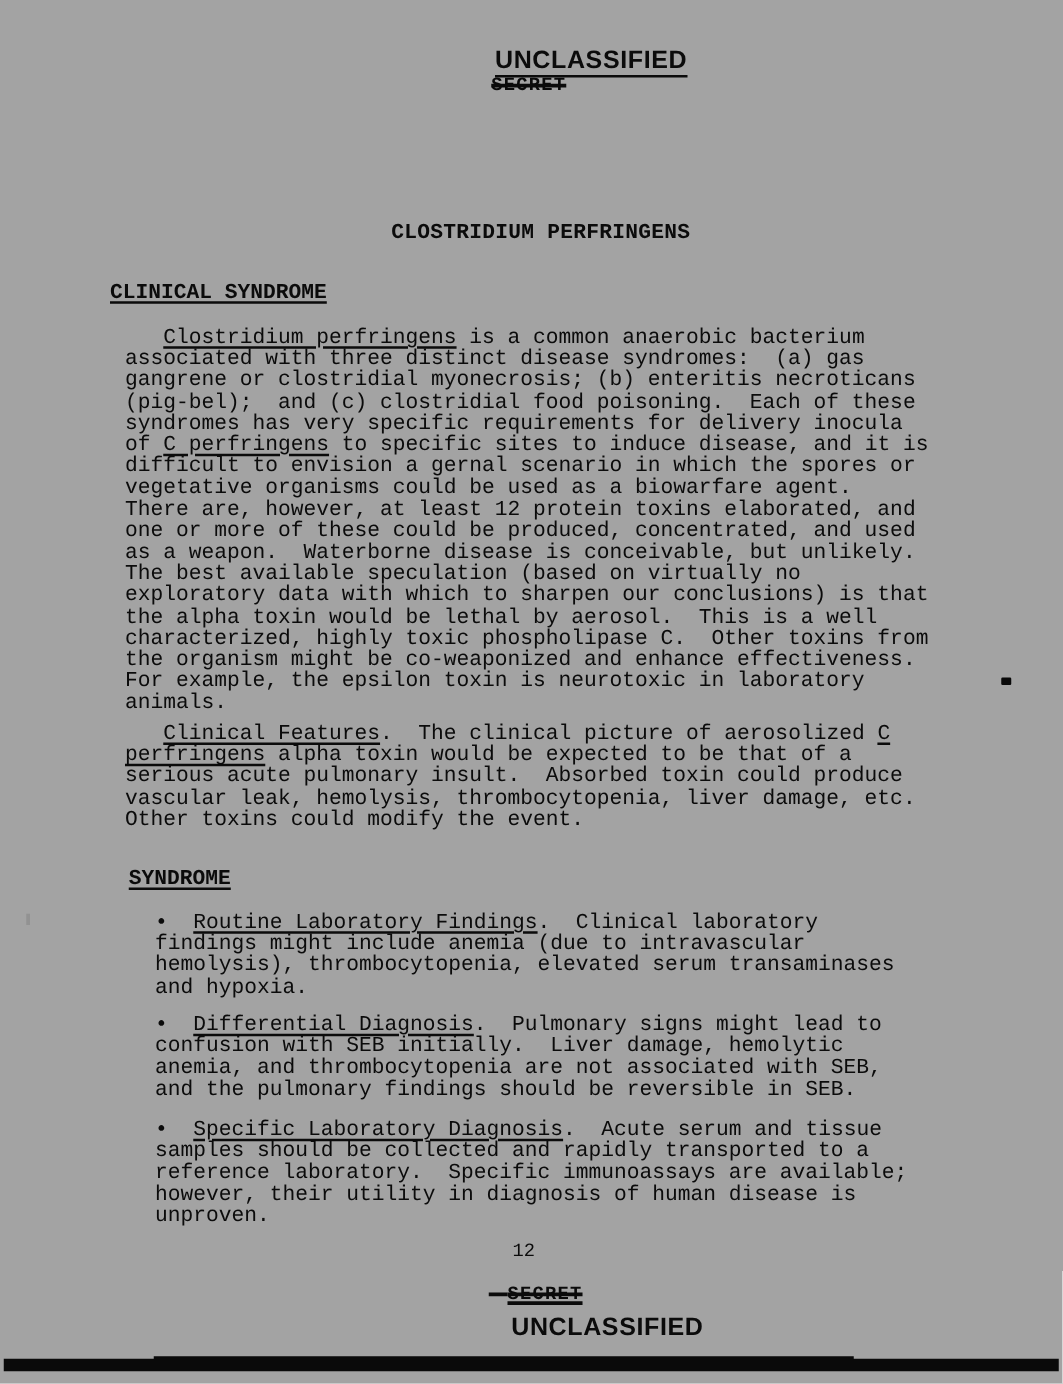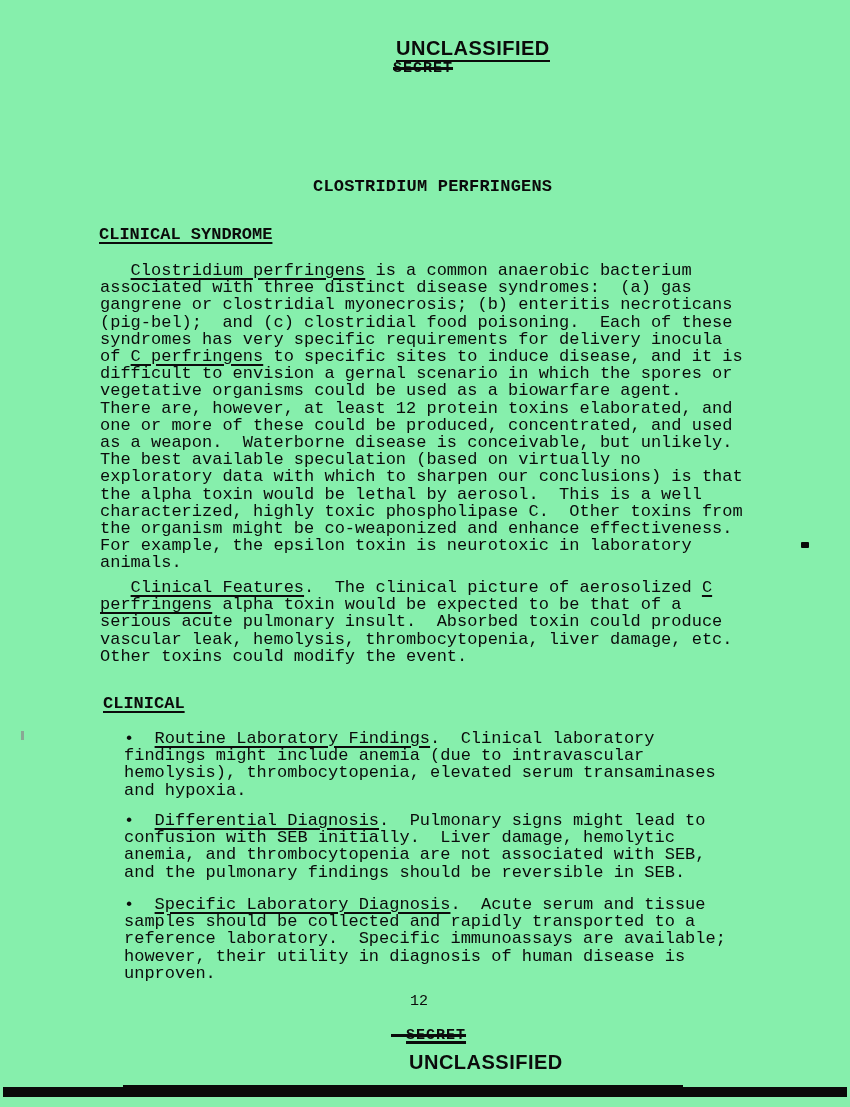--- a/index.html
+++ b/index.html
@@ -1,19 +1,19 @@
 <!DOCTYPE html>
 <html><head>
 <meta charset="utf-8">
 <style>
   html,body{margin:0;padding:0;background:#ffffff;}
   .page{
     position:relative;
     width:850px;height:1107px;
-    background:#86efac;
+    background:#a3a3a3;
     color:#0b0b0b;
     font-family:"Liberation Mono","DejaVu Sans Mono",monospace;
     overflow:hidden;
   }
   
   .block{
     position:absolute;
     font-size:17px;
     line-height:17.2px;
     white-space:pre;
@@ -109,27 +109,27 @@
 </head>
 <body>
 
 <div class="page">
 
   <div class="stamp-sans stamp-underlined" style="top:37px;left:396px;">UNCLASSIFIED</div>
   <div class="stamp-secret" style="top:60px;left:393px;">SECRET</div>
 
   <div class="title">CLOSTRIDIUM PERFRINGENS</div>
 
-  <div class="block bold" style="top:226px;left:99px;"><div class="line"><span class="useg">CLINICAL SYNDROME</span></div></div>
+  <div class="block bold" style="top:226px;left:88px;"><div class="line"><span class="useg">CLINICAL SYNDROME</span></div></div>
 
   <div class="block" style="top:262px;left:100px;"><div class="line"><span>   </span><span class="useg">Clostridium perfringens</span><span> is a common anaerobic bacterium</span></div><div class="line"><span>associated with three distinct disease syndromes:  (a) gas</span></div><div class="line"><span>gangrene or clostridial myonecrosis; (b) enteritis necroticans</span></div><div class="line"><span>(pig-bel);  and (c) clostridial food poisoning.  Each of these</span></div><div class="line"><span>syndromes has very specific requirements for delivery inocula</span></div><div class="line"><span>of </span><span class="useg">C perfringens</span><span> to specific sites to induce disease, and it is</span></div><div class="line"><span>difficult to envision a gernal scenario in which the spores or</span></div><div class="line"><span>vegetative organisms could be used as a biowarfare agent.</span></div><div class="line"><span>There are, however, at least 12 protein toxins elaborated, and</span></div><div class="line"><span>one or more of these could be produced, concentrated, and used</span></div><div class="line"><span>as a weapon.  Waterborne disease is conceivable, but unlikely.</span></div><div class="line"><span>The best available speculation (based on virtually no</span></div><div class="line"><span>exploratory data with which to sharpen our conclusions) is that</span></div><div class="line"><span>the alpha toxin would be lethal by aerosol.  This is a well</span></div><div class="line"><span>characterized, highly toxic phospholipase C.  Other toxins from</span></div><div class="line"><span>the organism might be co-weaponized and enhance effectiveness.</span></div><div class="line"><span>For example, the epsilon toxin is neurotoxic in laboratory</span></div><div class="line"><span>animals.</span></div></div>
 
   <div class="block" style="top:579px;left:100px;"><div class="line"><span>   </span><span class="useg">Clinical Features</span><span>.  The clinical picture of aerosolized </span><span class="useg">C</span></div><div class="line"><span class="useg">perfringens</span><span> alpha toxin would be expected to be that of a</span></div><div class="line"><span>serious acute pulmonary insult.  Absorbed toxin could produce</span></div><div class="line"><span>vascular leak, hemolysis, thrombocytopenia, liver damage, etc.</span></div><div class="line"><span>Other toxins could modify the event.</span></div></div>
 
-  <div class="block bold" style="top:695px;left:103px;"><div class="line"><span class="useg">CLINICAL</span></div></div>
+  <div class="block bold" style="top:695px;left:103px;"><div class="line"><span class="useg">SYNDROME</span></div></div>
 
   <div class="block" style="top:730px;left:124px;"><div class="line"><span>•  </span><span class="useg">Routine Laboratory Findings</span><span>.  Clinical laboratory</span></div><div class="line"><span>findings might include anemia (due to intravascular</span></div><div class="line"><span>hemolysis), thrombocytopenia, elevated serum transaminases</span></div><div class="line"><span>and hypoxia.</span></div></div>
 
   <div class="block" style="top:812px;left:124px;"><div class="line"><span>•  </span><span class="useg">Differential Diagnosis</span><span>.  Pulmonary signs might lead to</span></div><div class="line"><span>confusion with SEB initially.  Liver damage, hemolytic</span></div><div class="line"><span>anemia, and thrombocytopenia are not associated with SEB,</span></div><div class="line"><span>and the pulmonary findings should be reversible in SEB.</span></div></div>
 
   <div class="block" style="top:896px;left:124px;"><div class="line"><span>•  </span><span class="useg">Specific Laboratory Diagnosis</span><span>.  Acute serum and tissue</span></div><div class="line"><span>samples should be collected and rapidly transported to a</span></div><div class="line"><span>reference laboratory.  Specific immunoassays are available;</span></div><div class="line"><span>however, their utility in diagnosis of human disease is</span></div><div class="line"><span>unproven.</span></div></div>
 
   <div class="page-number">12</div>
 
   <div class="stamp-secret stamp-secret-bottom" style="top:1027px;left:406px;">SECRET</div>

